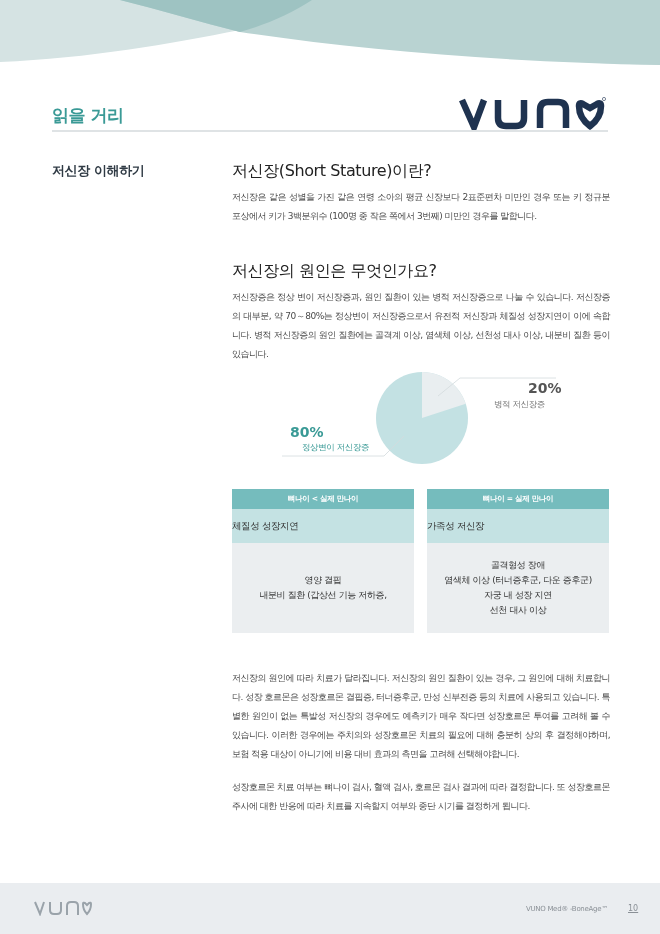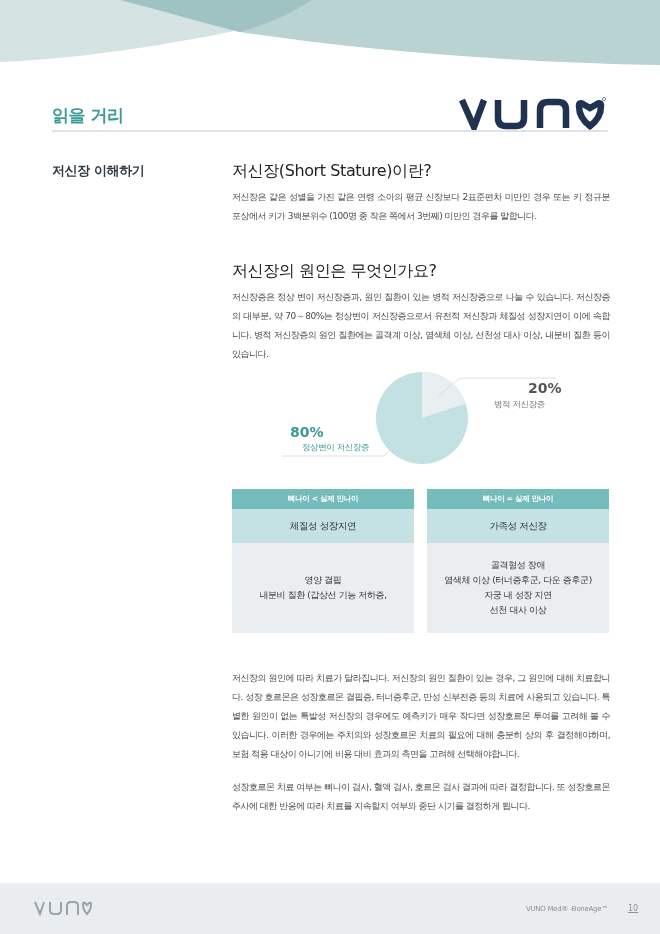--- a/index.html
+++ b/index.html
@@ -17,21 +17,21 @@
     .section { position: absolute; left: 232px; width: 378px; }
     .sec-h { font-size: 16px; font-weight: normal; color: #222; letter-spacing: -0.4px; margin-bottom: 6px; }
     .sec-p { font-size: 9px; line-height: 19px; color: #4a4a4a; letter-spacing: -0.5px; text-align: justify; }
 
     .chart { position: absolute; left: 270px; top: 360px; width: 320px; height: 120px; }
     .pct { position: absolute; font-weight: bold; font-size: 14px; }
     .pct-lbl { position: absolute; font-size: 8.5px; letter-spacing: -0.4px; }
 
     .box { position: absolute; top: 489px; width: 182px; height: 144px; }
     .box-h { height: 20px; background: #75bcbd; color: #ffffff; font-size: 7.5px; font-weight: bold; text-align: center; line-height: 20px; letter-spacing: -0.3px; }
-    .box-s { height: 34px; background: #c4e2e3; color: #333; font-size: 9.5px; text-align: center; line-height: 34px; letter-spacing: -0.4px; }
+    .box-s { height: 34px; background: #c4e2e3; color: #333; font-size: 9.5px; line-height: 34px; letter-spacing: -0.4px; }
     .box-b { height: 90px; background: #ebeef0; color: #333; font-size: 9px; line-height: 15px; text-align: center; display: flex; flex-direction: column; justify-content: center; letter-spacing: -0.4px; }
 
     .footer { position: absolute; left: 0; top: 883px; width: 660px; height: 51px; background: #eaedf0; }
     .logo-foot { position: absolute; left: 33px; top: 900px; width: 60px; height: 16px; }
     .foot-prod { position: absolute; left: 526px; top: 905px; font-size: 7px; color: #8a9096; letter-spacing: -0.3px; }
     .foot-page { position: absolute; left: 628px; top: 904px; font-size: 8px; color: #8a9096; text-decoration: underline; }
   </style>
 </head>
 <body>
 

